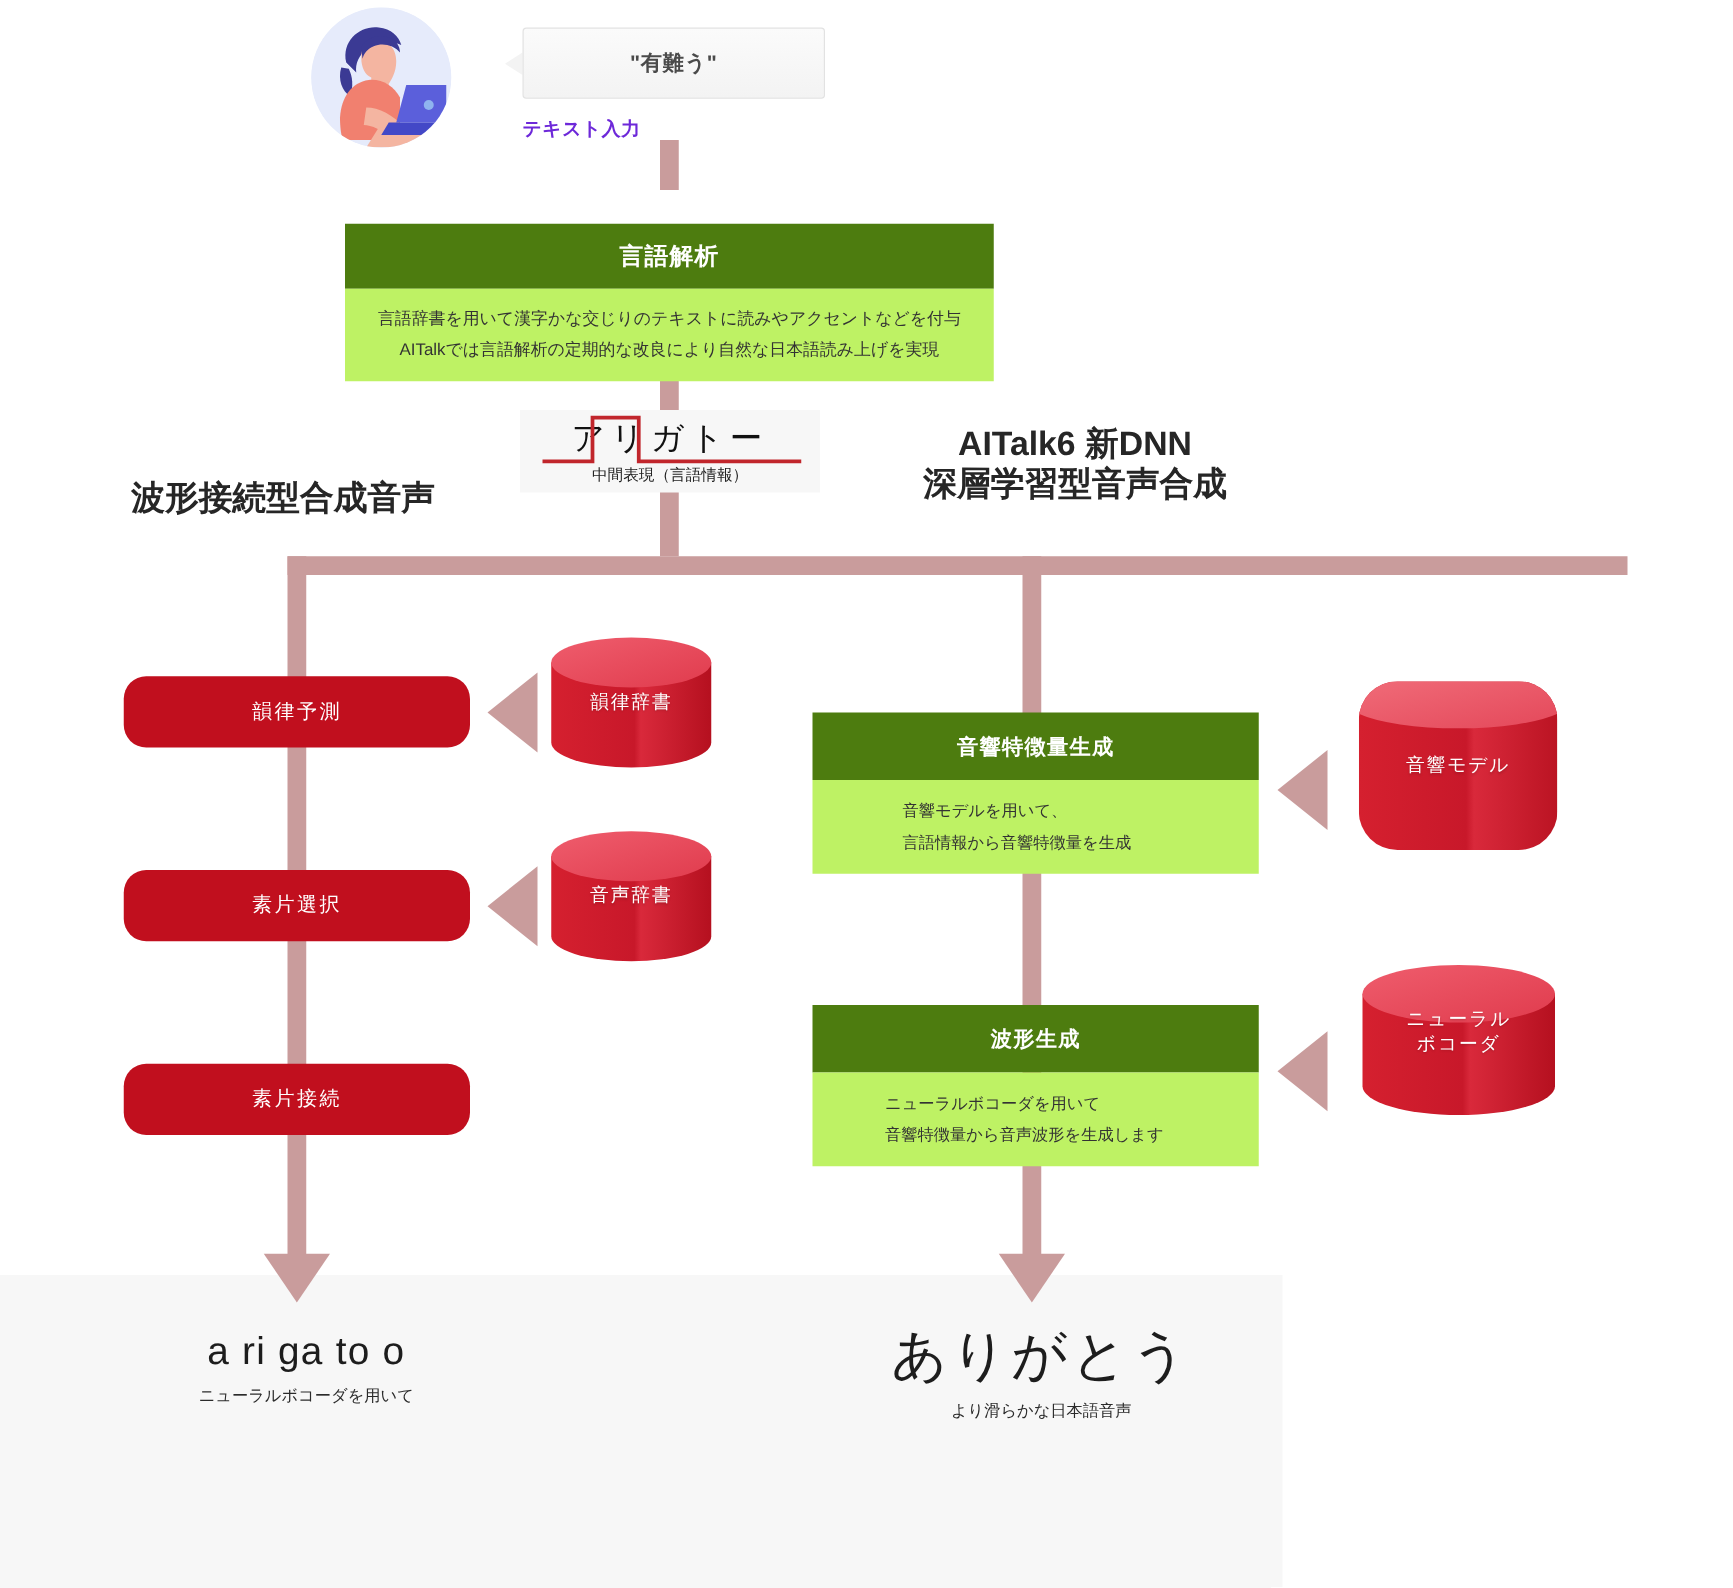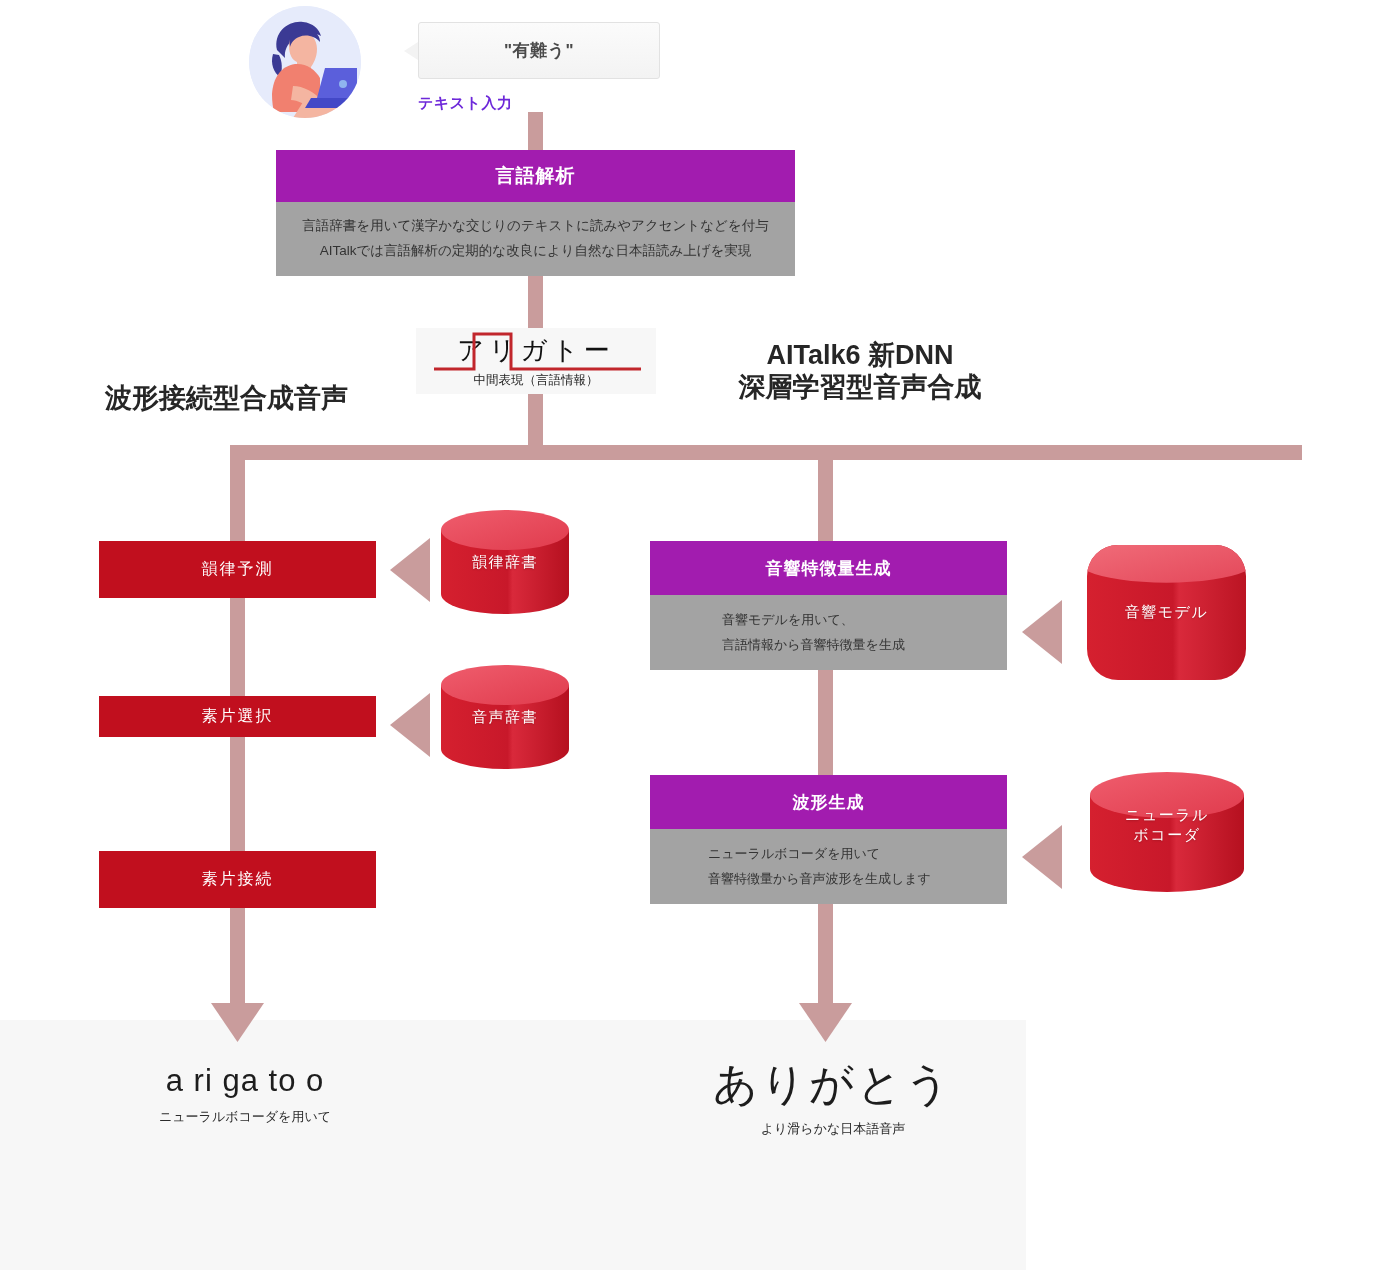--- a/index.html
+++ b/index.html
@@ -56,26 +56,26 @@
 
   
   #text-input-caption{
     left:418px;top:94px;width:242px;text-align:left;
     font-size:15px;font-weight:900;color:#6d28d9;letter-spacing:.5px;
   }
 
   
   .card{box-sizing:border-box;}
   .card-head{
-    background:#a21caf;color:#ffffff;
+    background:#4d7c0f;color:#ffffff;
     display:flex;align-items:center;justify-content:center;
-    font-weight:700;letter-spacing:1px;
+    font-weight:700;letter-spacing:1px;margin-top:29px;
   }
   .card-body{
-    background:#a3a3a3;
+    background:#bef264;
     display:flex;flex-direction:column;align-items:center;justify-content:center;
     color:#333;
   }
   .card-body .line{line-height:1.85;}
 
   
   #card-lang{left:276px;top:150px;width:519px;height:126px;}
   #card-lang .card-head{height:52px;font-size:19px;}
   #card-lang .card-body{height:74px;font-size:13.5px;}
 
@@ -101,24 +101,24 @@
     font-weight:900;color:#262626;letter-spacing:0px;
     line-height:1.18;
   }
   #branch-left{left:105px;top:383px;width:300px;font-size:27px;}
   #branch-right{left:695px;top:340px;width:330px;font-size:27px;text-align:center;}
 
   
   .bar{
     background:#c10f1e;color:#fff;
     display:flex;align-items:center;justify-content:center;
-    font-size:16px;letter-spacing:2px;
+    font-size:16px;letter-spacing:2px;border-radius:18px;
   }
   #bar-prosody{left:99px;top:541px;width:277px;height:57px;}
-  #bar-unitsel{left:99px;top:696px;width:277px;height:41px;}
+  #bar-unitsel{left:99px;top:696px;width:277px;height:57px;}
   #bar-concat{left:99px;top:851px;width:277px;height:57px;}
 
   
   #card-acoustic{left:650px;top:541px;width:357px;height:129px;}
   #card-acoustic .card-head{height:54px;font-size:17px;}
   #card-acoustic .card-body{height:75px;font-size:13px;align-items:flex-start;padding-left:72px;box-sizing:border-box;}
   #card-wave{left:650px;top:775px;width:357px;height:129px;}
   #card-wave .card-head{height:54px;font-size:17px;}
   #card-wave .card-body{height:75px;font-size:13px;align-items:flex-start;padding-left:58px;box-sizing:border-box;}
   .card-body .line{width:100%;text-align:left;}

